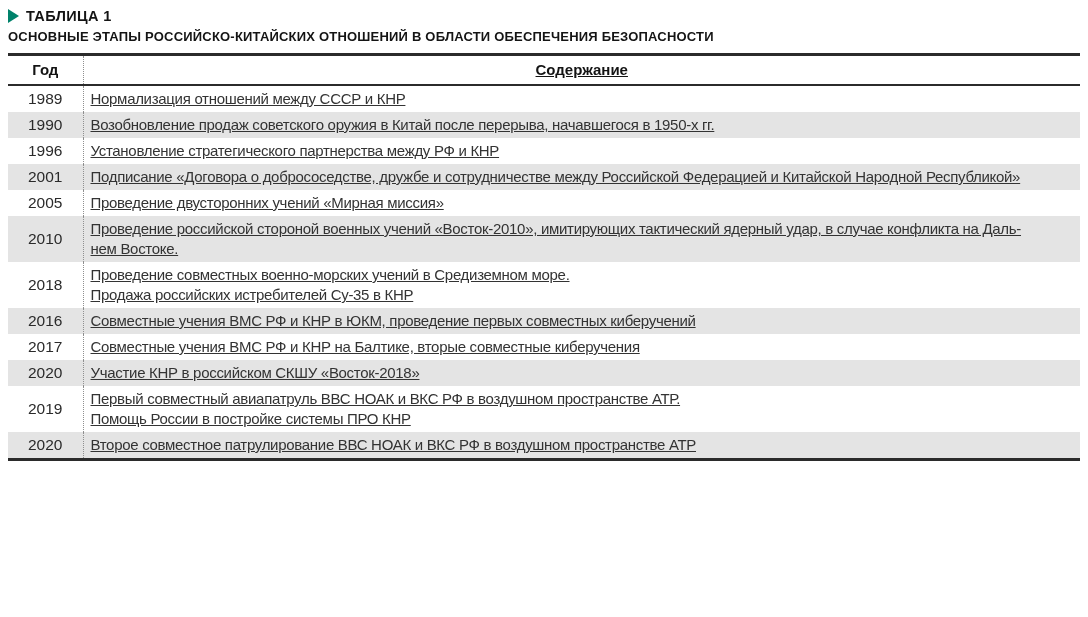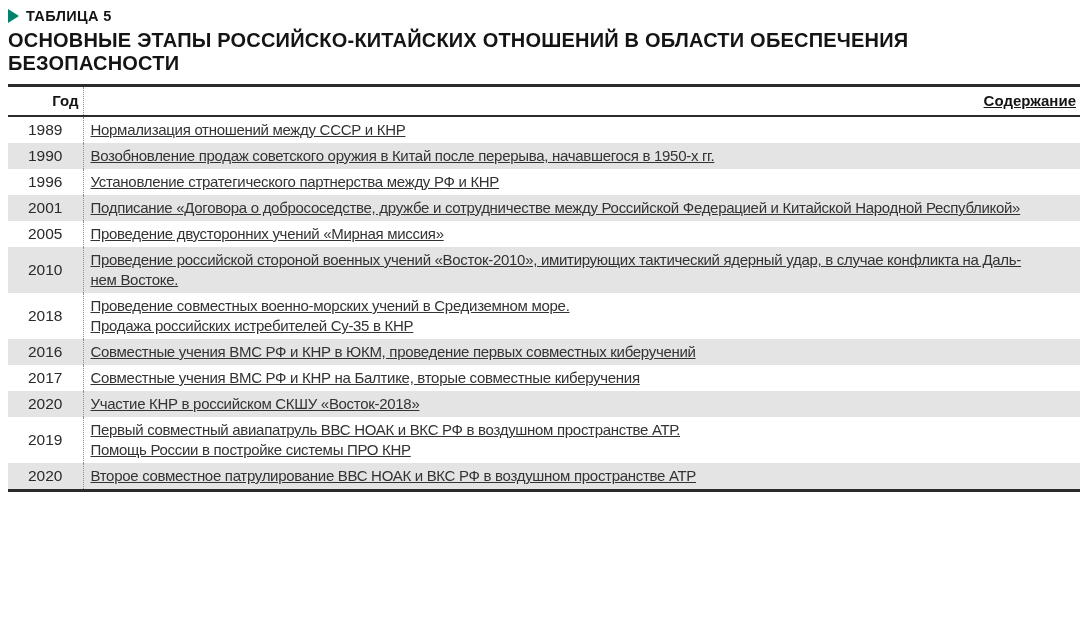--- a/index.html
+++ b/index.html
@@ -29,34 +29,34 @@
     border-top:7px solid transparent;
     border-bottom:7px solid transparent;
     border-left:11px solid var(--accent);
   }
   .caption-label{
     font-size:14.5px;font-weight:bold;color:var(--heading);
     letter-spacing:.4px;
   }
   .caption-title{
     margin-top:5px;margin-bottom:9px;
-    font-size:20px;font-weight:bold;color:var(--heading);
+    font-size:13px;font-weight:bold;color:var(--heading);
     letter-spacing:.2px;
   }
 
   
   table{
     width:100%;
     border-collapse:collapse;
     border-top:3px solid var(--line);
     border-bottom:3px solid var(--line);
   }
   thead th{
     font-size:15px;font-weight:bold;color:var(--heading);
-    text-align:right;
+    text-align:center;
     padding:5px 4px 6px 4px;
     border-bottom:2.5px solid var(--line);
   }
   col.year-col{width:75px;}
   tbody tr:nth-child(even){background:var(--stripe);}
   tbody td{
     vertical-align:middle;
     font-size:15px;
     letter-spacing:-0.3px;
     line-height:20px;
@@ -77,21 +77,21 @@
     white-space:pre-line; 
   }
 </style>
 </head>
 <body>
 
 <div class="page">
 
   <div class="caption-line1">
     <span class="tri"></span>
-    <span class="caption-label">ТАБЛИЦА 5</span>
+    <span class="caption-label">ТАБЛИЦА 1</span>
   </div>
 
   <div class="caption-title">ОСНОВНЫЕ ЭТАПЫ РОССИЙСКО-КИТАЙСКИХ ОТНОШЕНИЙ В ОБЛАСТИ ОБЕСПЕЧЕНИЯ БЕЗОПАСНОСТИ</div>
 
   <table>
     <colgroup>
       <col class="year-col">
       <col>
     </colgroup>
     <thead>

